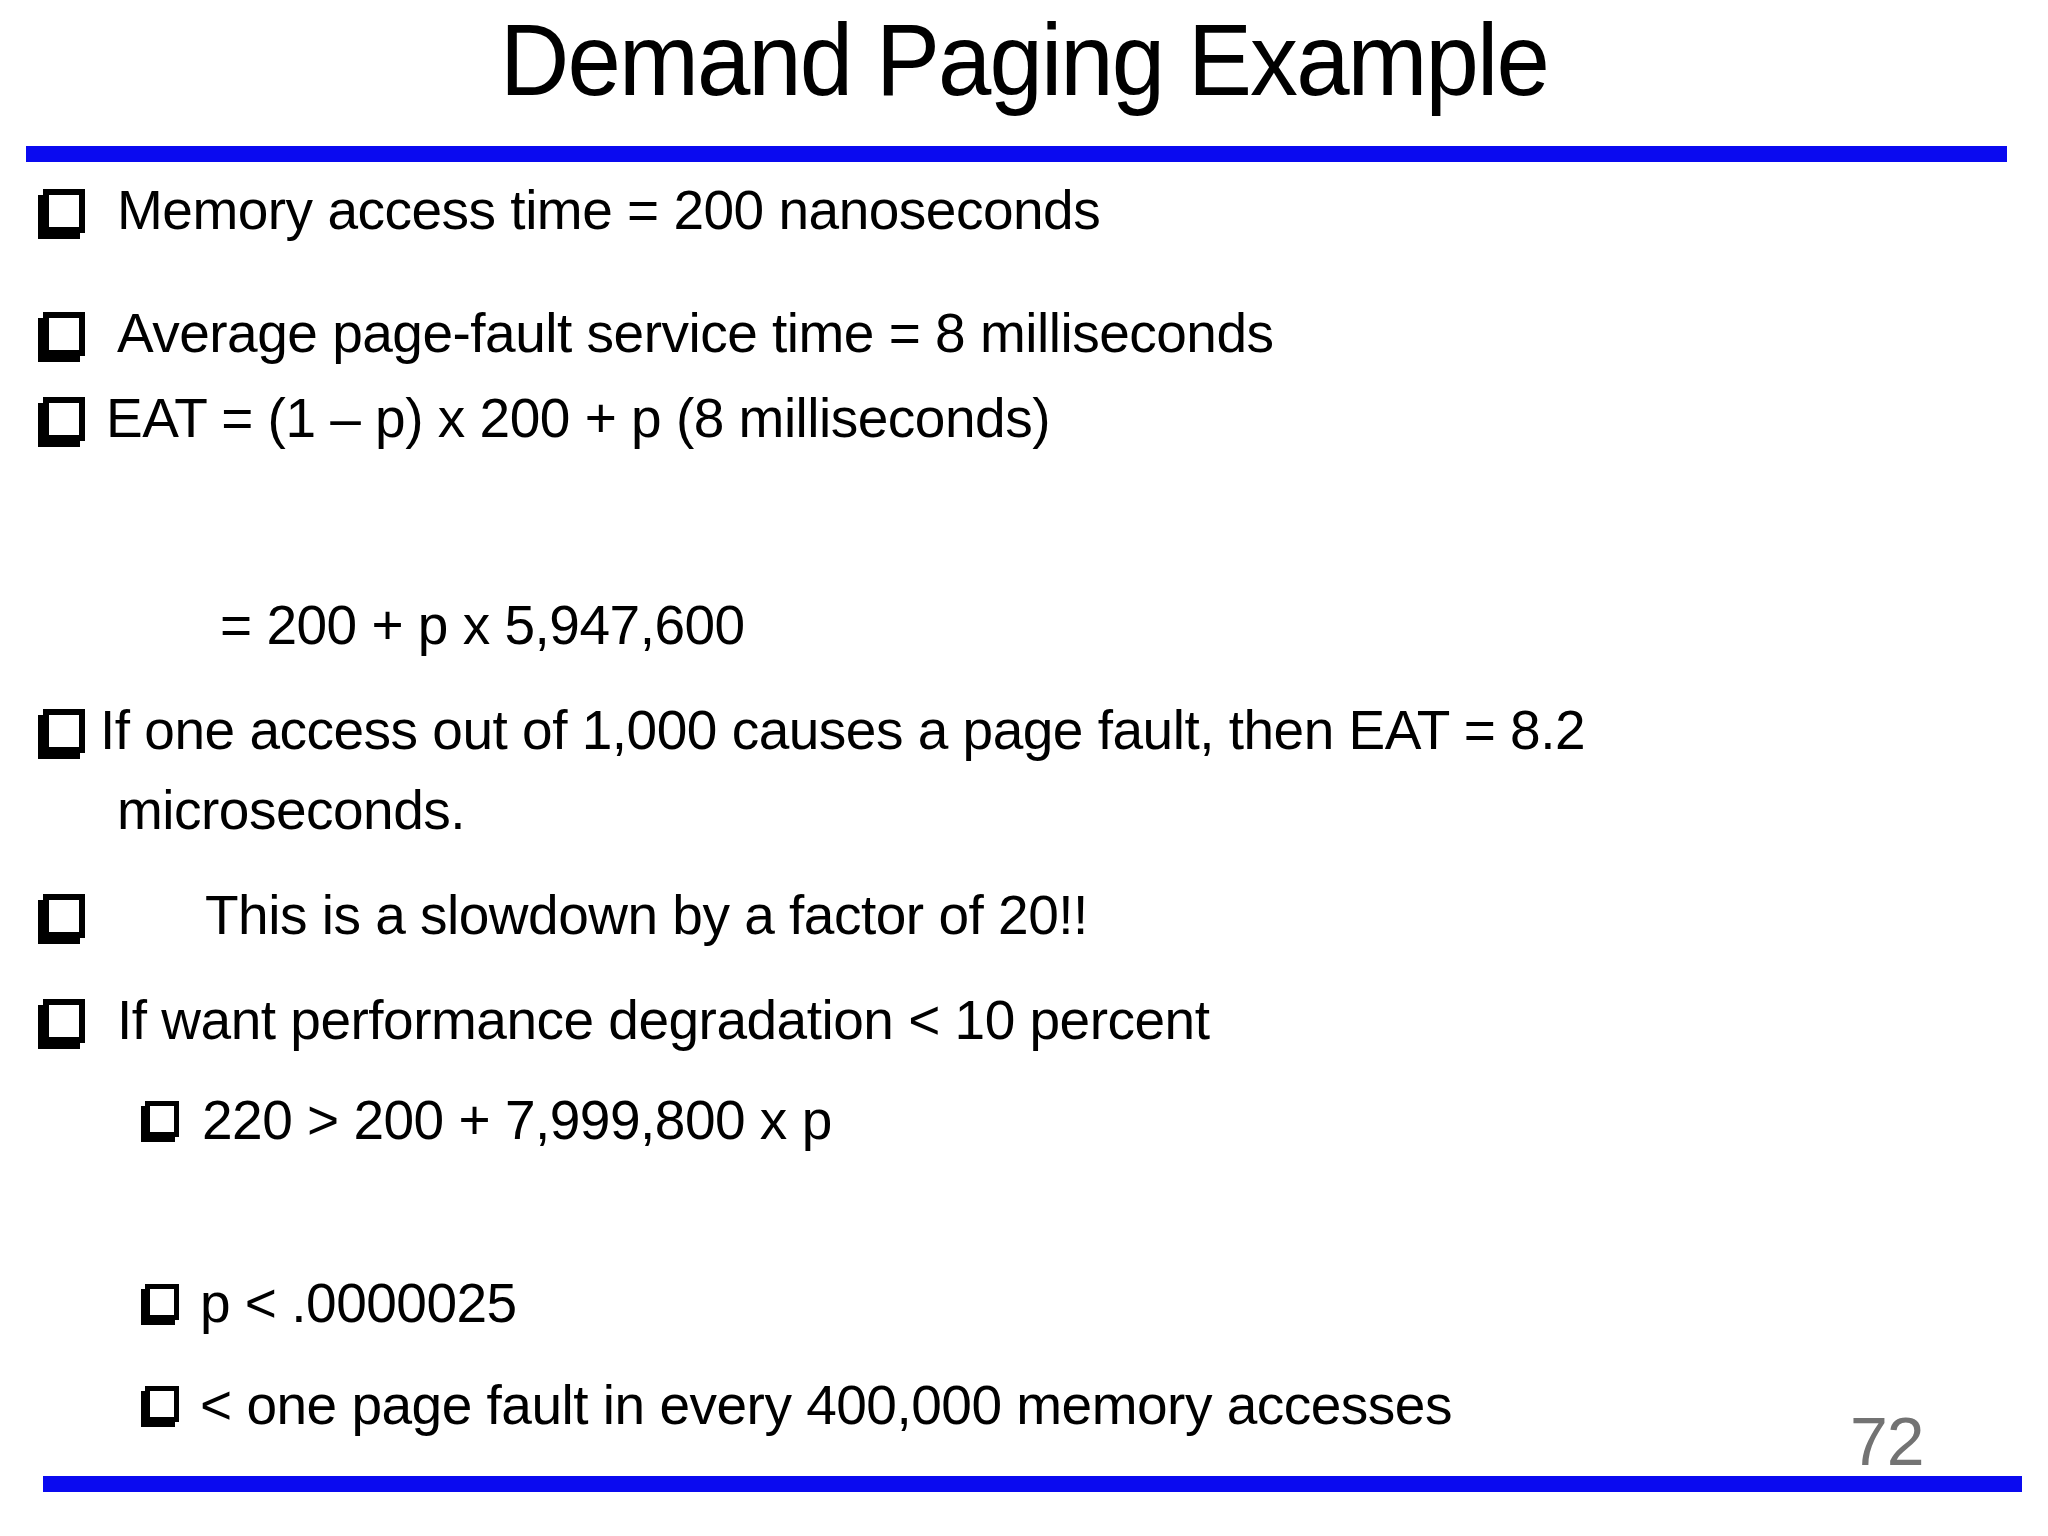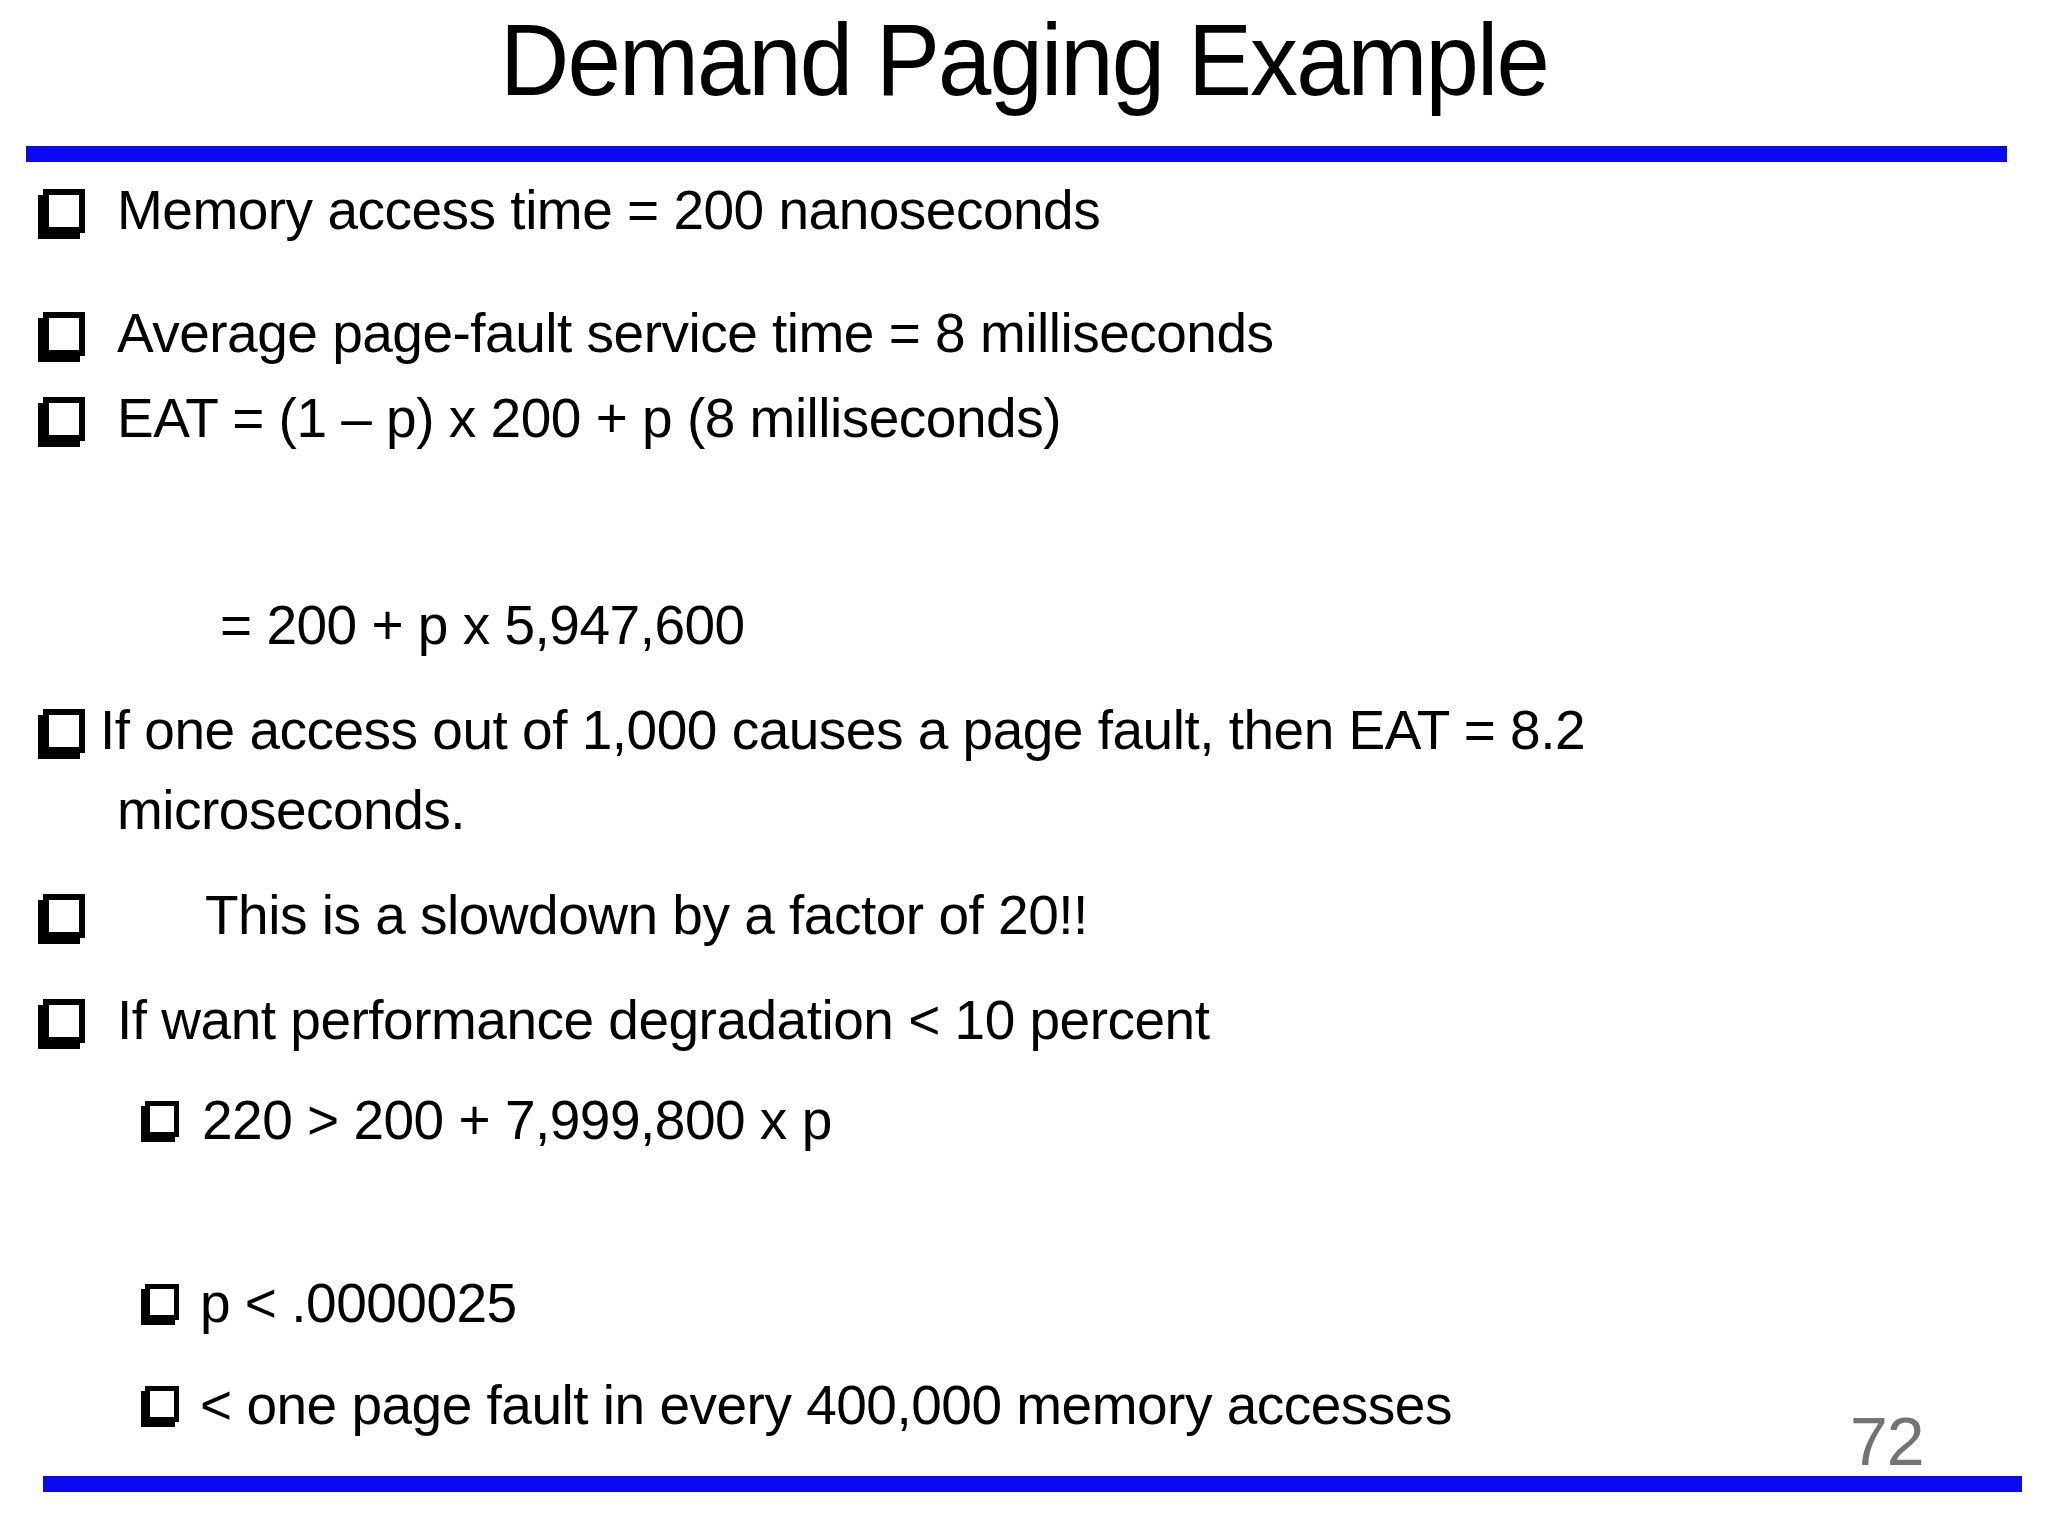--- a/index.html
+++ b/index.html
@@ -78,21 +78,21 @@
     <span class="txt" style="left:117px">Memory access time = 200 nanoseconds</span>
   </div>
 
   <div class="line" style="top:300px">
     <span class="bullet lvl1"></span>
     <span class="txt" style="left:117px">Average page-fault service time = 8 milliseconds</span>
   </div>
 
   <div class="line" style="top:385px">
     <span class="bullet lvl1"></span>
-    <span class="txt" style="left:117px">EAT = (1 – p) x 200 + p (8 milliseconds)</span>
+    <span class="txt" style="left:106px">EAT = (1 – p) x 200 + p (8 milliseconds)</span>
   </div>
 
 
   <div class="line" style="top:592px">
     <span class="txt" style="left:220px">= 200 + p x 5,947,600</span>
   </div>
 
   <div class="line" style="top:697px">
     <span class="bullet lvl1"></span>
     <span class="txt" style="left:100px">If one access out of 1,000 causes a page fault, then EAT = 8.2</span>

